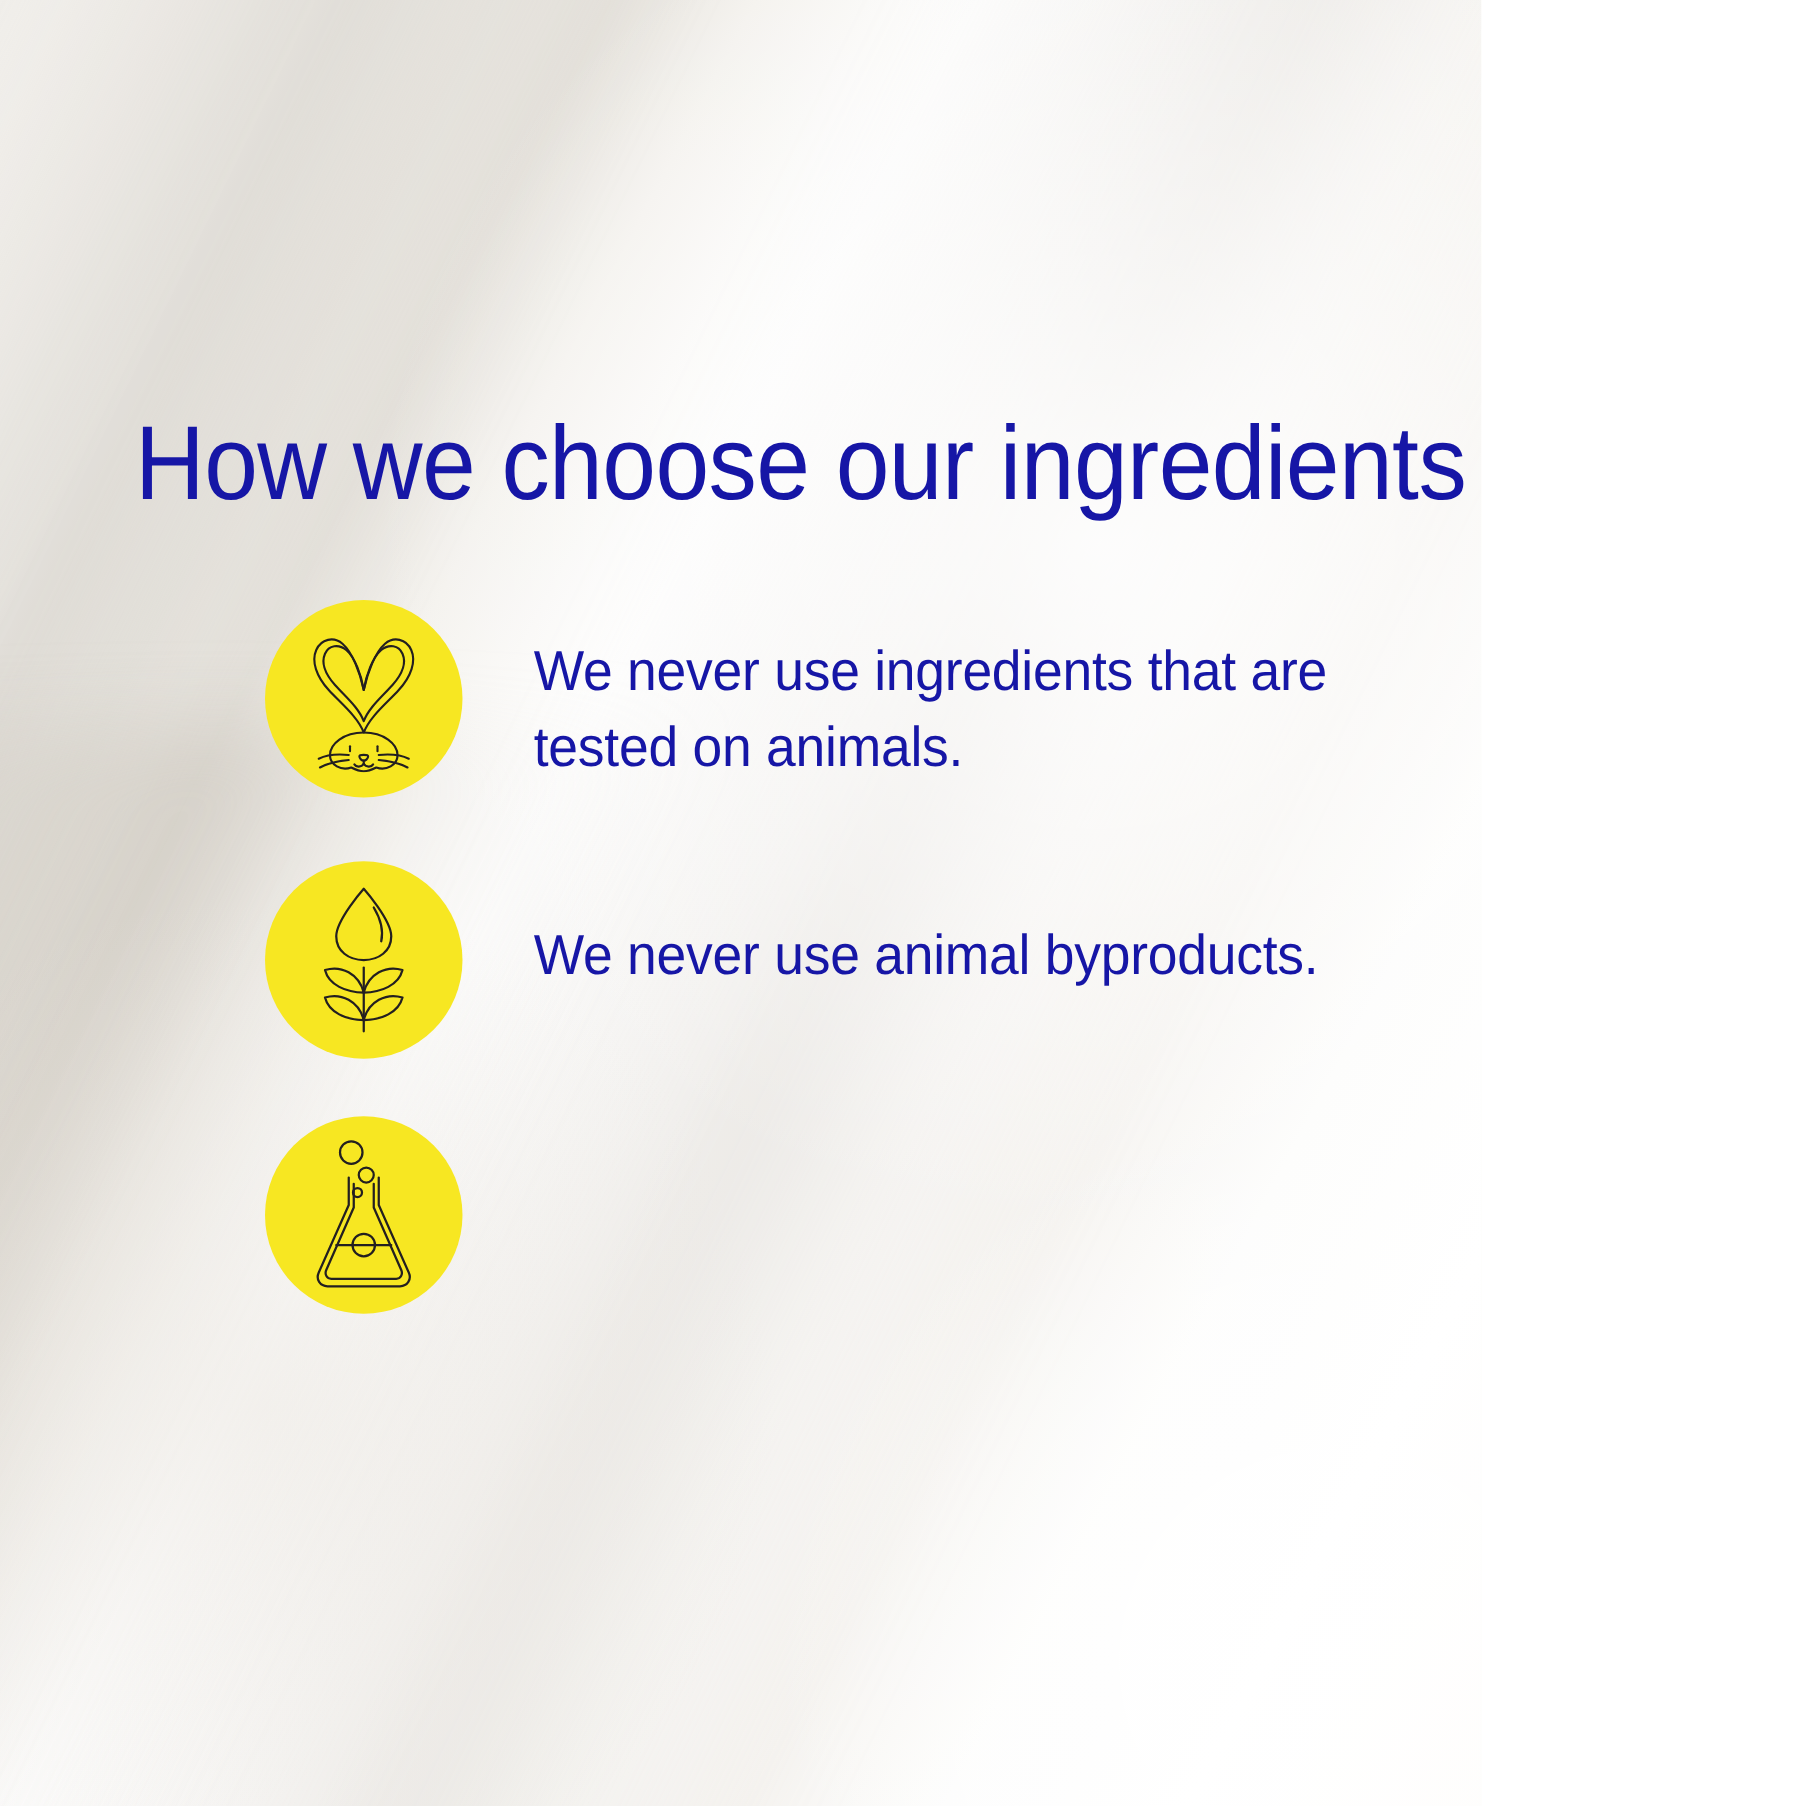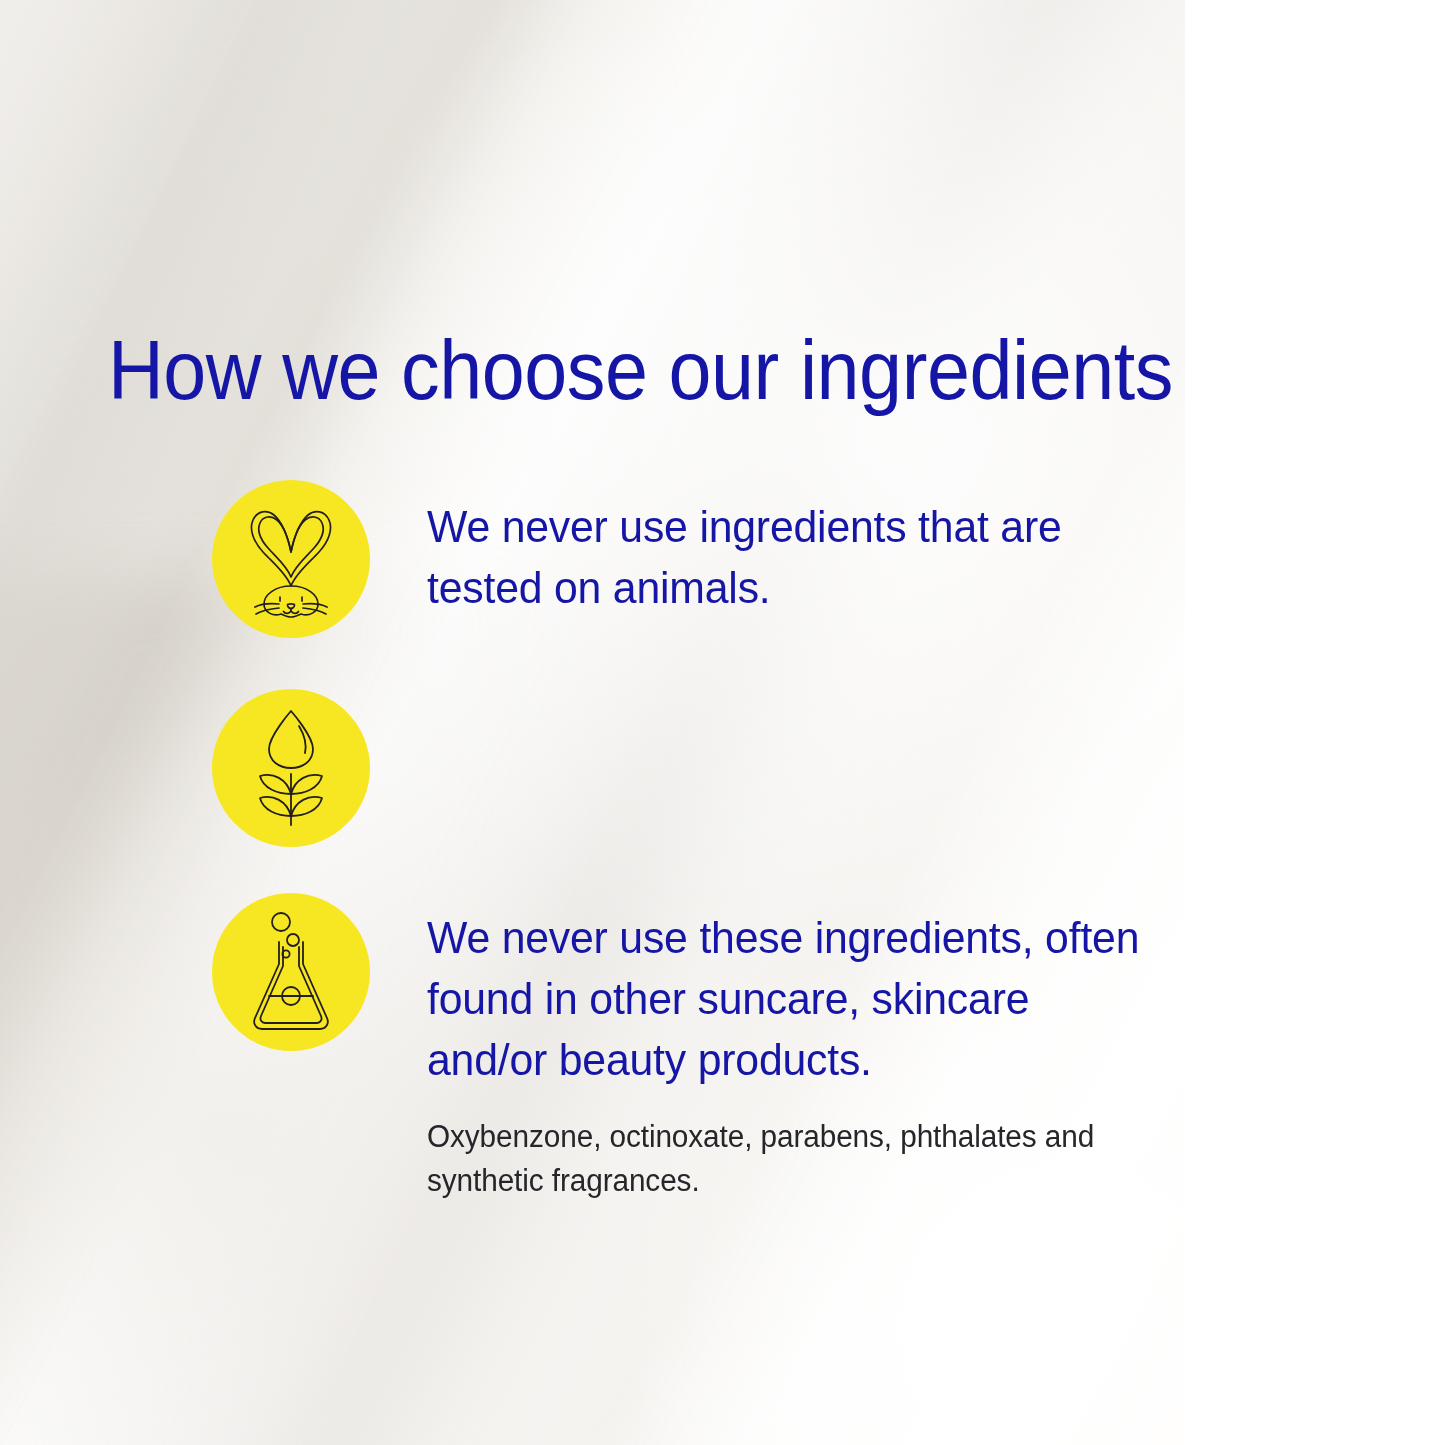--- a/index.html
+++ b/index.html
@@ -118,21 +118,21 @@
     left: 0;
     top: 470px;
     width: 100%;
   }
 
   .item {
     position: relative;
     display: flex;
     align-items: flex-start;
   }
-  .item-1 { margin-top: 0px; }
+  .item-1 { margin-top: 0px; align-items: center; }
   .item-2 { margin-top: 45px; }
   .item-3 { margin-top: 42px; }
 
   .icon-badge {
     flex: 0 0 auto;
     width: 158px;
     height: 158px;
     margin-left: 212px;
     border-radius: 50%;
     background: #f7e722;
@@ -248,20 +248,23 @@
 
             <path d="M44 86 C 30 86, 16 80, 13 68 C 26 64, 40 71, 44 86 Z"></path>
 
             <path d="M44 86 C 58 86, 72 80, 75 68 C 62 64, 48 71, 44 86 Z"></path>
 
             <path d="M44 108 C 30 108, 16 102, 13 90 C 26 86, 40 93, 44 108 Z"></path>
 
             <path d="M44 108 C 58 108, 72 102, 75 90 C 62 86, 48 93, 44 108 Z"></path>
           </svg>
         </div>
+        <div class="item-body">
+          <p class="item-text">We never use animal byproducts.</p>
+        </div>
       </div>
 
       <div class="item item-3">
         <div class="icon-badge">
           <svg width="92" height="122" viewBox="0 0 92 122" fill="none" stroke="#231f20" stroke-width="1.8" stroke-linecap="round" stroke-linejoin="round">
 
             <circle cx="36" cy="11" r="9"></circle>
             <circle cx="48" cy="29" r="6"></circle>
             <circle cx="41" cy="43" r="3.6"></circle>
 
@@ -269,21 +272,17 @@
                      L75 118 C 81 118, 84.5 112.5, 82 107 L58 53 L58 31"></path>
 
             <path d="M38 36 L38 55 L16 105 C 14.5 108.5, 16.5 112, 20 112
                      L72 112 C 75.5 112, 77.5 108.5, 76 105 L54 55 L54 36"></path>
 
             <path d="M24 85 L68 85"></path>
 
             <circle cx="46" cy="85" r="9"></circle>
           </svg>
         </div>
-        <div class="item-body">
-          <p class="item-text">We never use these ingredients, often found in other suncare, skincare and/or beauty products.</p>
-          <p class="item-sub">Oxybenzone, octinoxate, parabens, phthalates and synthetic fragrances.</p>
-        </div>
       </div>
 
     </div>
   </div>
 </div>
 
 </body></html>

